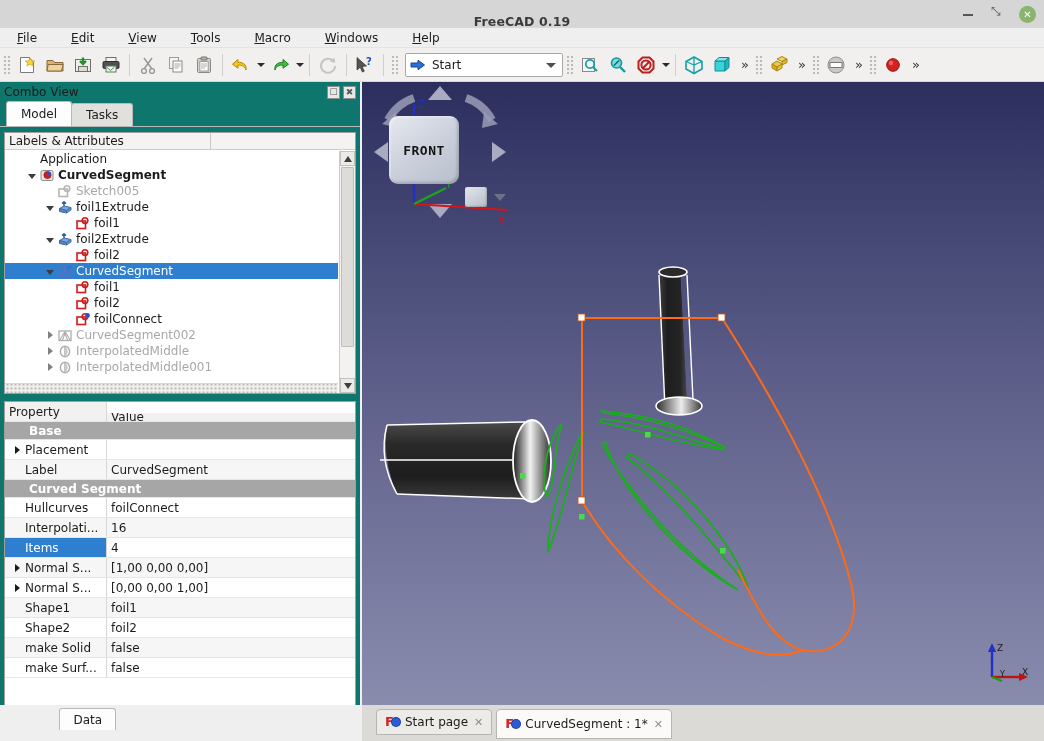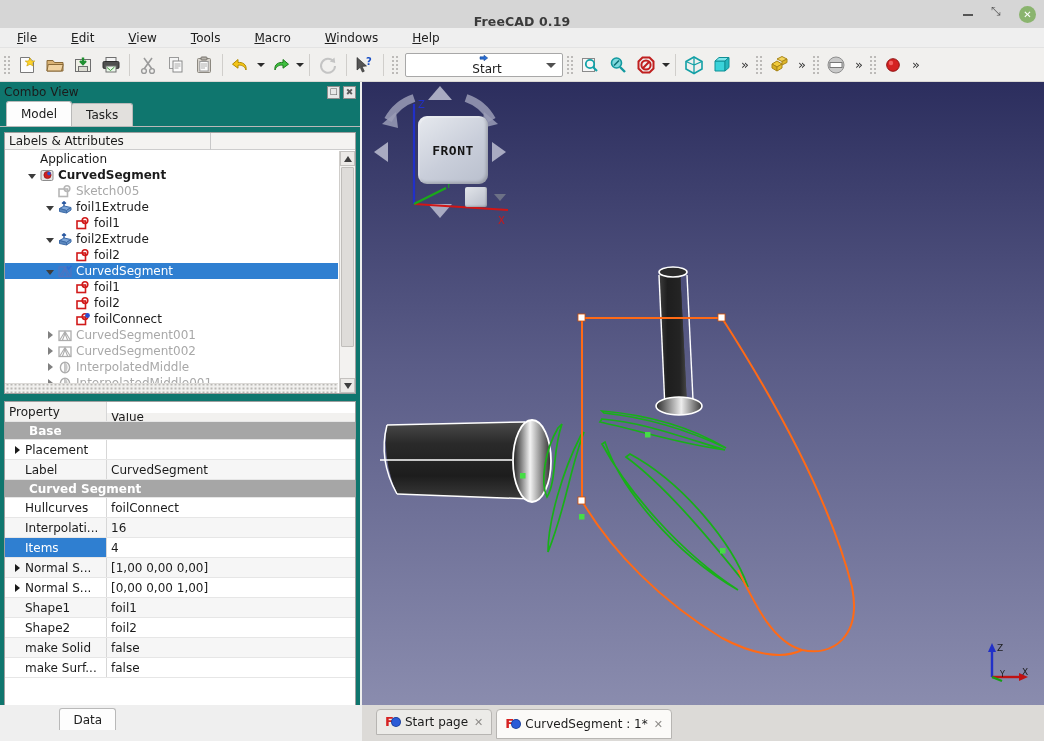--- a/index.html
+++ b/index.html
@@ -56,21 +56,21 @@
     border:1px solid transparent; border-radius:2px; cursor:default;
   }
   .tb-sep{ width:1px;height:22px;background:#d0cecb;margin:0 4px;}
   .tb-arrow{ width:11px;height:26px;display:flex;align-items:center;justify-content:center;cursor:default;}
   .tb-arrow::after{content:"";border-left:4px solid transparent;border-right:4px solid transparent;border-top:4px solid #2b2b2b;}
   .chev{ font-size:13px;color:#333;padding:0 5px;cursor:default;letter-spacing:-2px;}
 
   
   .wb-select{
     width:158px;height:24px;margin-left:4px;background:#fff;border:1px solid #a8a8a8;border-radius:2px;
-    display:flex;align-items:center;padding:0 4px;position:relative;cursor:default;flex-direction:column;
+    display:flex;align-items:center;padding:0 4px;position:relative;cursor:default;
   }
   .wb-select .lbl{ font-size:12px;color:#1b1b1b;margin-left:6px;}
   .wb-select .dd{ position:absolute;right:6px;top:9px;border-left:5px solid transparent;border-right:5px solid transparent;border-top:5px solid #505050;}
 
   
   .dock{
     position:absolute;left:0;top:82px;width:360px;height:659px;background:#0f766e;
   }
   .dock-title{
     height:20px;display:flex;align-items:center;padding:0 4px;font-size:12px;color:#1b1b1b;
@@ -132,21 +132,21 @@
   .btab.active{ background:#fdfdfd;height:22px;z-index:2;position:relative;}
 
   
   .view3d{
     position:absolute;left:362px;top:82px;width:682px;height:623px;
     background:linear-gradient(to bottom,#2c2e5e 0%, #5a5c87 45%, #8a8cae 100%);
     overflow:hidden;
   }
   .navcube{ position:absolute;left:8px;top:2px;width:140px;height:140px;}
   .cube-face{
-    position:absolute;left:48px;top:32px;width:70px;height:68px;
+    position:absolute;left:19px;top:32px;width:70px;height:68px;
     background:linear-gradient(145deg,#e6e9ee 0%, #c9ceda 55%, #b9bfcd 100%);
     border-radius:9px;
     box-shadow: 2px 2px 0 rgba(255,255,255,.25) inset, -2px -2px 3px rgba(0,0,0,.18) inset;
     display:flex;align-items:center;justify-content:center;
   }
   .cube-face span{ font-size:13px;font-weight:bold;color:#151515;letter-spacing:.5px;font-family:"DejaVu Sans Mono",monospace;}
   .minicube{ position:absolute;left:95px;top:103px;width:22px;height:20px;
     background:linear-gradient(145deg,#e2e5ea,#b7bdc9);border-radius:2px;
     box-shadow:-1px -1px 2px rgba(0,0,0,.2) inset;}
   .minicube-dd{ position:absolute;left:124px;top:110px;width:0;height:0;border-left:6px solid transparent;border-right:6px solid transparent;border-top:7px solid #6c7186;}
@@ -511,30 +511,20 @@
           <div class="trow" style="padding-left: 56px;">
             <span class="tw"></span>
             <span class="ticon">
               <svg width="15" height="13" viewBox="0 0 15 13">
                 <rect x="1" y="4" width="8.5" height="7.5" fill="none" stroke="#d11a1a" stroke-width="1.6"></rect>
                 <circle cx="9" cy="3.6" r="2.8" fill="none" stroke="#d11a1a" stroke-width="1.6"></circle>
                 <circle cx="11.5" cy="2.5" r="2.4" fill="#2a4fd0"></circle>
               </svg>
             </span>
             <span class="tlabel">foilConnect</span>
-          </div>
-          <div class="trow dim" style="padding-left: 38px;">
-            <span class="tw"><span class="caret-r"></span></span>
-            <span class="ticon">
-              <svg width="15" height="13" viewBox="0 0 15 13">
-                <rect x="1" y="2" width="12" height="9.5" fill="none" stroke="#adadad" stroke-width="1.3"></rect>
-                <path d="M1.5 11.5 L7 2.5 L12.5 11.5 M4.3 11.5 L7 4.5 L9.8 11.5" stroke="#adadad" stroke-width="1.1" fill="none"></path>
-              </svg>
-            </span>
-            <span class="tlabel">CurvedSegment001</span>
           </div>
           <div class="trow dim" style="padding-left: 38px;">
             <span class="tw"><span class="caret-r"></span></span>
             <span class="ticon">
               <svg width="15" height="13" viewBox="0 0 15 13">
                 <rect x="1" y="2" width="12" height="9.5" fill="none" stroke="#adadad" stroke-width="1.3"></rect>
                 <path d="M1.5 11.5 L7 2.5 L12.5 11.5 M4.3 11.5 L7 4.5 L9.8 11.5" stroke="#adadad" stroke-width="1.1" fill="none"></path>
               </svg>
             </span>
             <span class="tlabel">CurvedSegment002</span>

